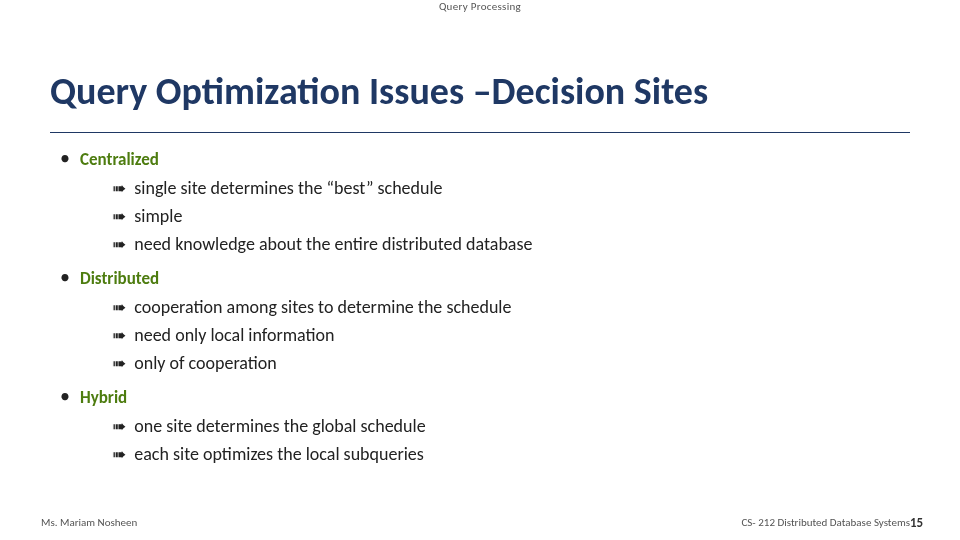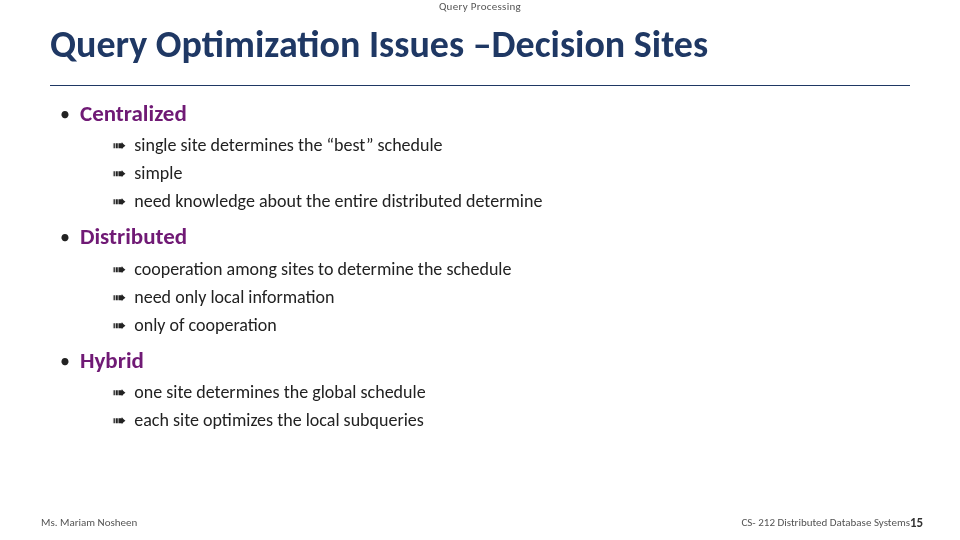--- a/index.html
+++ b/index.html
@@ -28,20 +28,21 @@
       padding-top: 0;
       letter-spacing: 0.3px;
     }
 
     .main-title {
       font-size: 38px;
       font-weight: bold;
       color: #1f3864;
       padding: 10px 50px 18px 50px;
       line-height: 1.15;
+      margin-top: 47px;
     }
 
     .content-area {
       padding: 0px 60px 0 60px;
       font-size: 18px;
       line-height: 1.5;
     }
 
     .bullet-section {
       margin-bottom: 4px;
@@ -56,22 +57,22 @@
 
     .bullet-dot {
       color: #222;
       font-size: 20px;
       flex-shrink: 0;
       margin-right: 2px;
     }
 
     .bullet-main-text {
       font-weight: bold;
-      color: #701a75;
-      font-size: 23px;
+      color: #4d7c0f;
+      font-size: 17px;
     }
 
     .sub-bullets {
       margin-left: 52px;
     }
 
     .sub-bullet {
       display: flex;
       align-items: baseline;
       gap: 6px;
@@ -143,21 +144,21 @@
         <div class="sub-bullet">
           <span class="arrow-icon">➠</span>
           <span>single site determines the “best” schedule</span>
         </div>
         <div class="sub-bullet">
           <span class="arrow-icon">➠</span>
           <span>simple</span>
         </div>
         <div class="sub-bullet">
           <span class="arrow-icon">➠</span>
-          <span>need knowledge about the entire distributed determine</span>
+          <span>need knowledge about the entire distributed database</span>
         </div>
       </div>
     </div>
 
     <div class="bullet-section">
       <div class="bullet-main">
         <span class="bullet-dot">•</span>
         <span class="bullet-main-text">Distributed</span>
       </div>
       <div class="sub-bullets">

